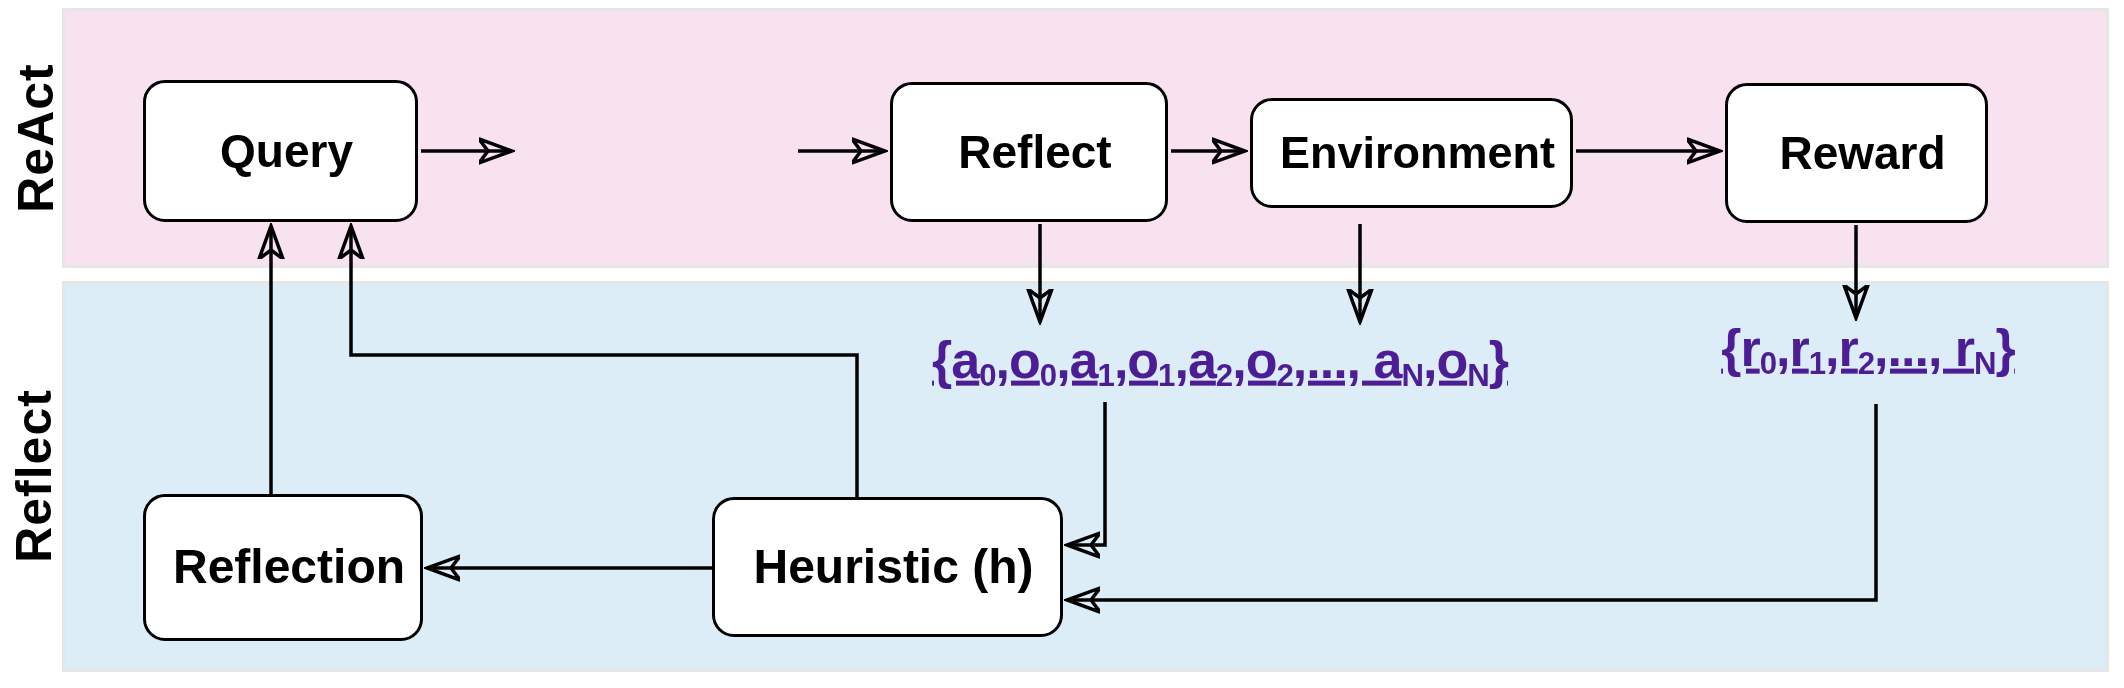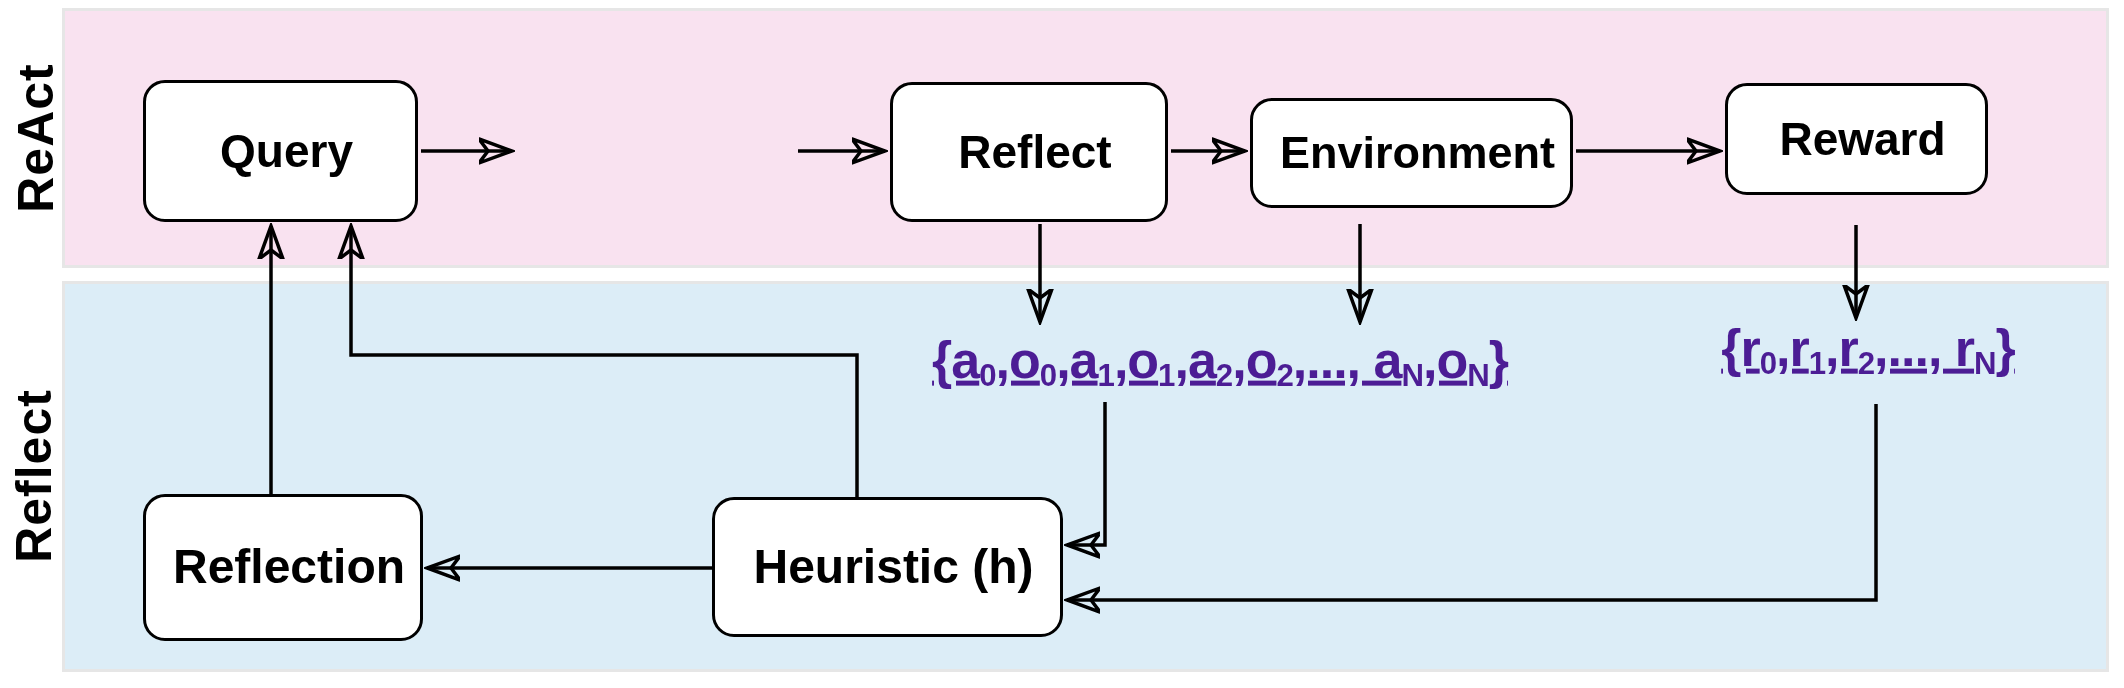--- a/index.html
+++ b/index.html
@@ -20,21 +20,21 @@
   svg.wires path{stroke:var(--arrow,#000);stroke-width:3.5;fill:none;}
   .node{
     position:absolute;background:var(--node-fill,#fff);border:3px solid var(--node-border,#000);
     border-radius:22px;box-sizing:border-box;display:flex;align-items:center;justify-content:center;
     text-align:center;font-size:46px;line-height:1.18;color:#000;padding-left:12px;
   }
   .node.query{left:143px;top:80px;width:275px;height:142px;}
   .node.llm{left:517px;top:80px;width:278px;height:140px;}
   .node.action{left:890px;top:82px;width:278px;height:140px;}
   .node.environment{left:1250px;top:82px;width:323px;height:110px;font-size:45px;margin-top:16px;}
-  .node.reward{left:1725px;top:83px;width:263px;height:112px;justify-content:center;}
+  .node.reward{left:1725px;top:83px;width:263px;height:140px;justify-content:center;}
   .node.reflection{left:143px;top:494px;width:280px;height:147px;font-size:48px;}
   .node.heuristic{left:712px;top:497px;width:351px;height:140px;font-size:48px;}
   .set-text{
     position:absolute;transform:translate(-50%,-50%);white-space:nowrap;
     font-size:52px;color:#4c1d95;letter-spacing:-1px;text-decoration:underline;
   }
   .set-text.trajectory{left:1220px;top:362px;}
   .set-text.rewards{left:1868px;top:350px;}
   .set-text sub{font-size:0.60em;vertical-align:-0.28em;letter-spacing:-1px;}
 </style>

